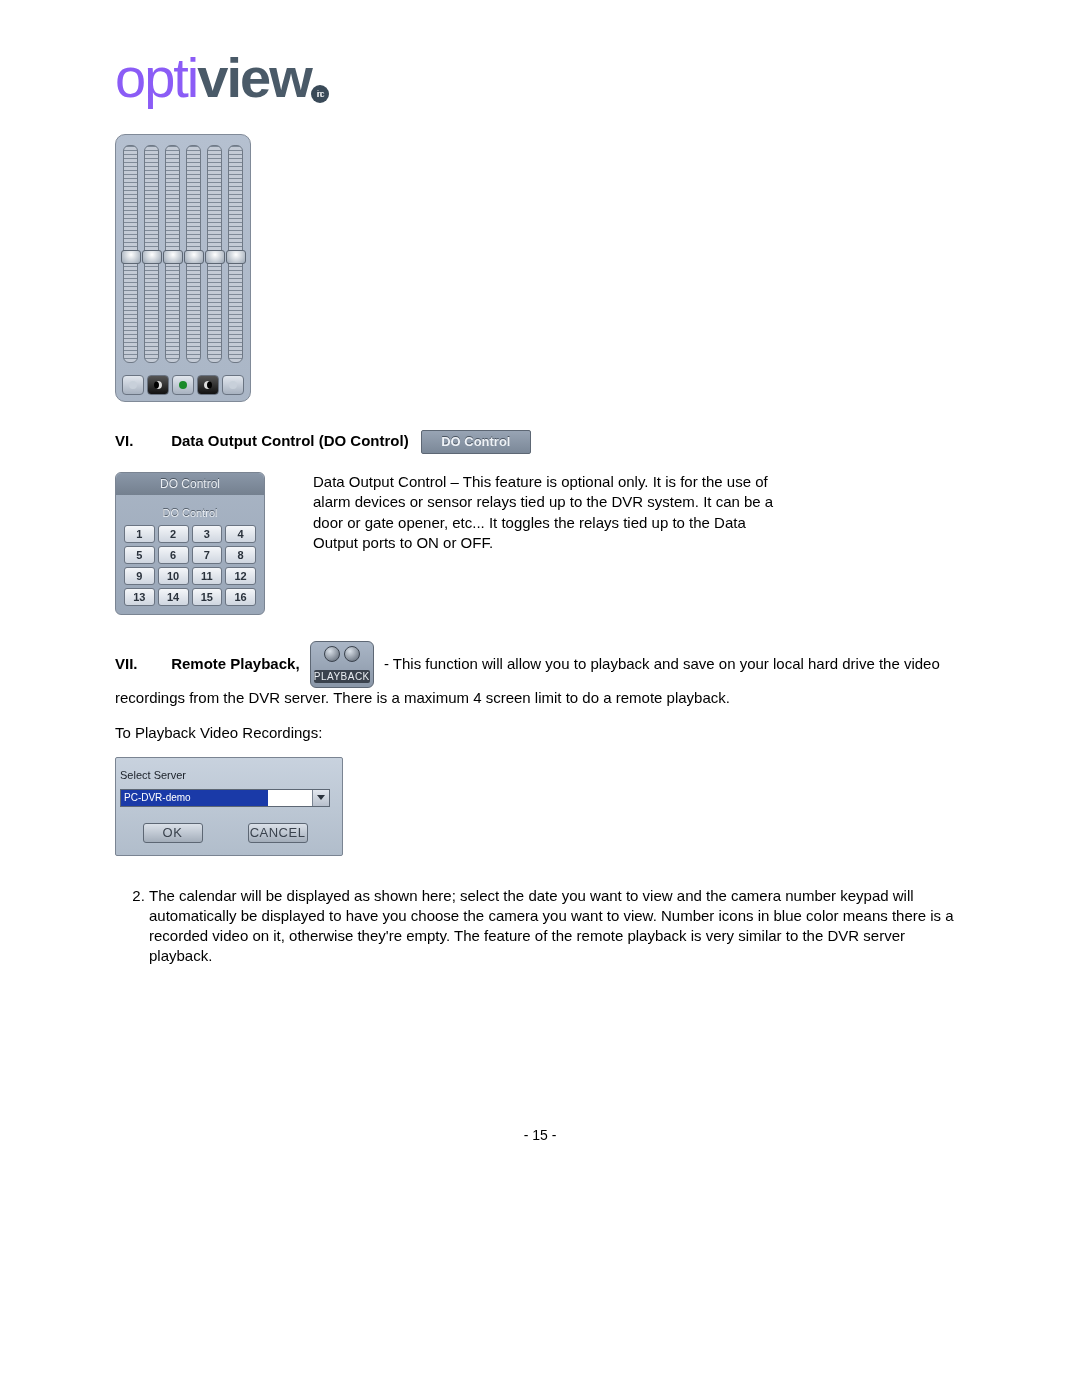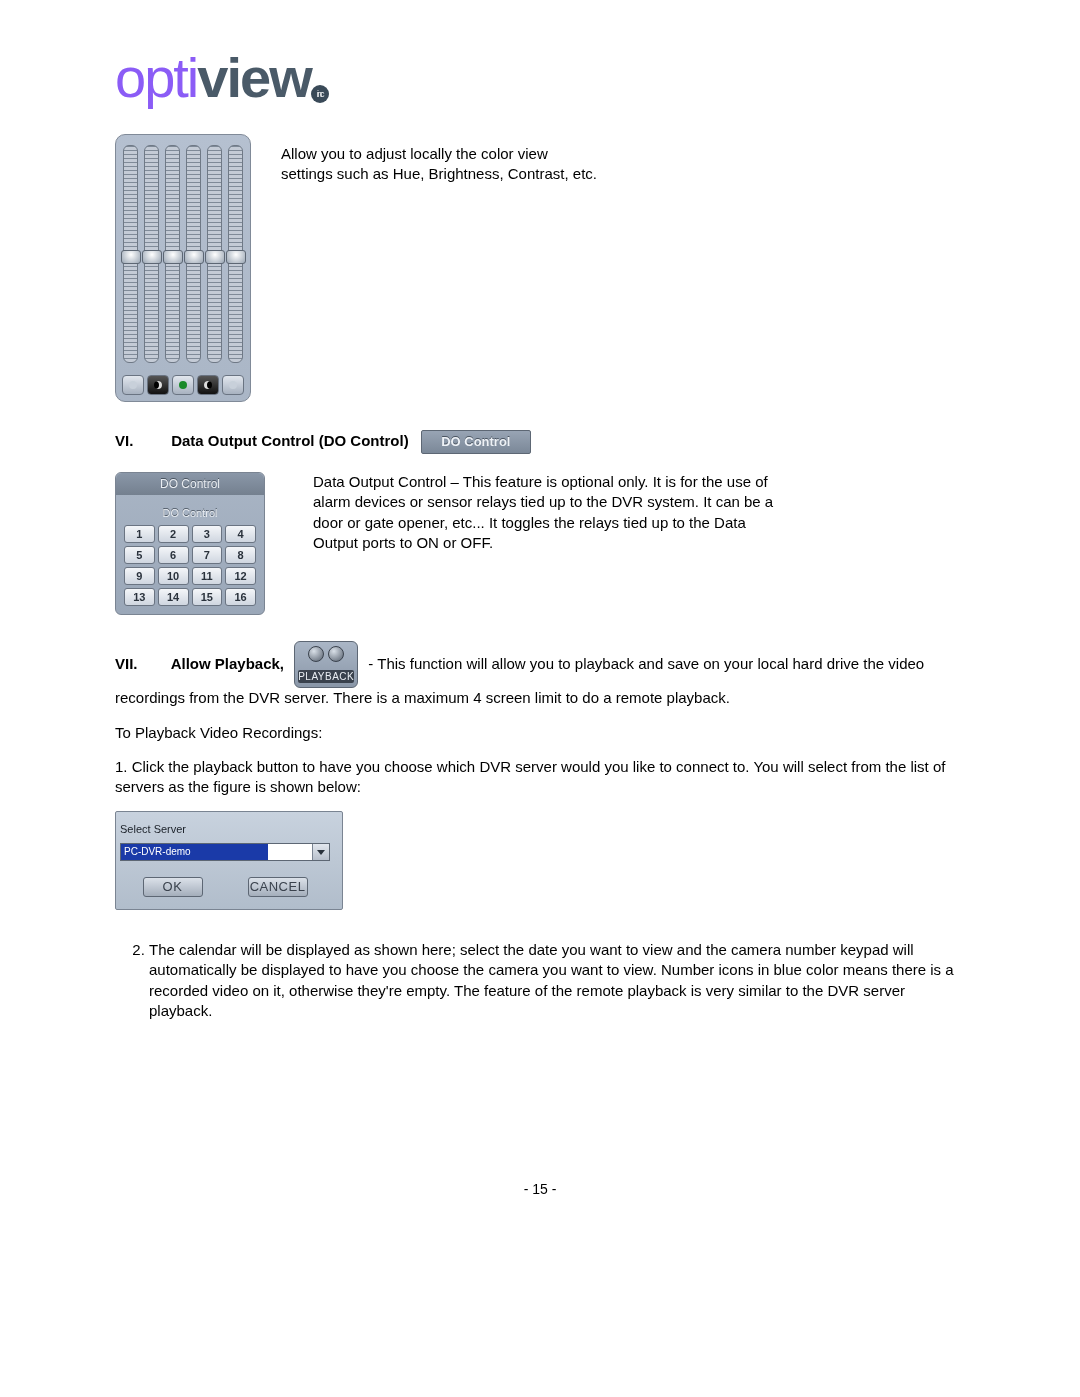--- a/index.html
+++ b/index.html
@@ -290,21 +290,20 @@
             <div class="dot" style="background: rgb(26, 138, 42);"></div>
           </div>
           <div class="mini-btn dark">
             <div class="dot" style="background: rgb(0, 0, 0); box-shadow: rgb(221, 221, 221) 3px 0px 0px inset;"></div>
           </div>
           <div class="mini-btn">
             <div class="dot" style="background: rgb(200, 208, 218);"></div>
           </div>
         </div>
     </div>
-    <div class="body-text" style="max-width:320px;margin-top:10px;">Allow you to adjust locally the color view settings such as Hue, Brightness, Contrast, etc.</div>
   </div>
 
   <div class="section-heading">
     <span class="num">VI.</span>
     <span>Data Output Control (DO Control)</span>
     <span class="do-badge">DO Control</span>
   </div>
 
   <div class="row" style="margin-top:18px;">
     <div class="do-panel">
@@ -328,33 +327,32 @@
           <div class="do-key">15</div>
           <div class="do-key">16</div>
         </div>
     </div>
     <div class="body-text" style="flex:1;max-width:470px;">Data Output Control – This feature is optional only. It is for the use of alarm devices or sensor relays tied up to the DVR system. It can be a door or gate opener, etc... It toggles the relays tied up to the Data Output ports to ON or OFF.</div>
   </div>
 
   <div class="body-text" style="margin-top:26px;">
     <p class="para">
       <b><span class="num" style="display:inline-block;width:52px;">VII.</span>
-      <span>Allow Playback,</span></b>
+      <span>Remote Playback,</span></b>
       <span class="playback-btn">
         <span class="reels">
           <span class="reel"></span>
             <span class="reel"></span>
         </span>
         <span class="lbl">PLAYBACK</span>
       </span>
       <span> - This function will allow you to playback and save on your local hard drive the video recordings from the DVR server. There is a maximum 4 screen limit to do a remote playback.</span>
     </p>
 
     <p class="para">To Playback Video Recordings:</p>
-    <p class="para">1. Click the playback button to have you choose which DVR server would you like to connect to. You will select from the list of servers as the figure is shown below:</p>
 
     <div class="select-dialog">
       <div class="ttl">Select Server</div>
       <div class="combo">
         <div class="val">PC-DVR-demo</div>
         <div class="arrow"></div>
       </div>
       <div class="btnrow">
         <div class="dlg-btn">OK</div>
         <div class="dlg-btn">CANCEL</div>

